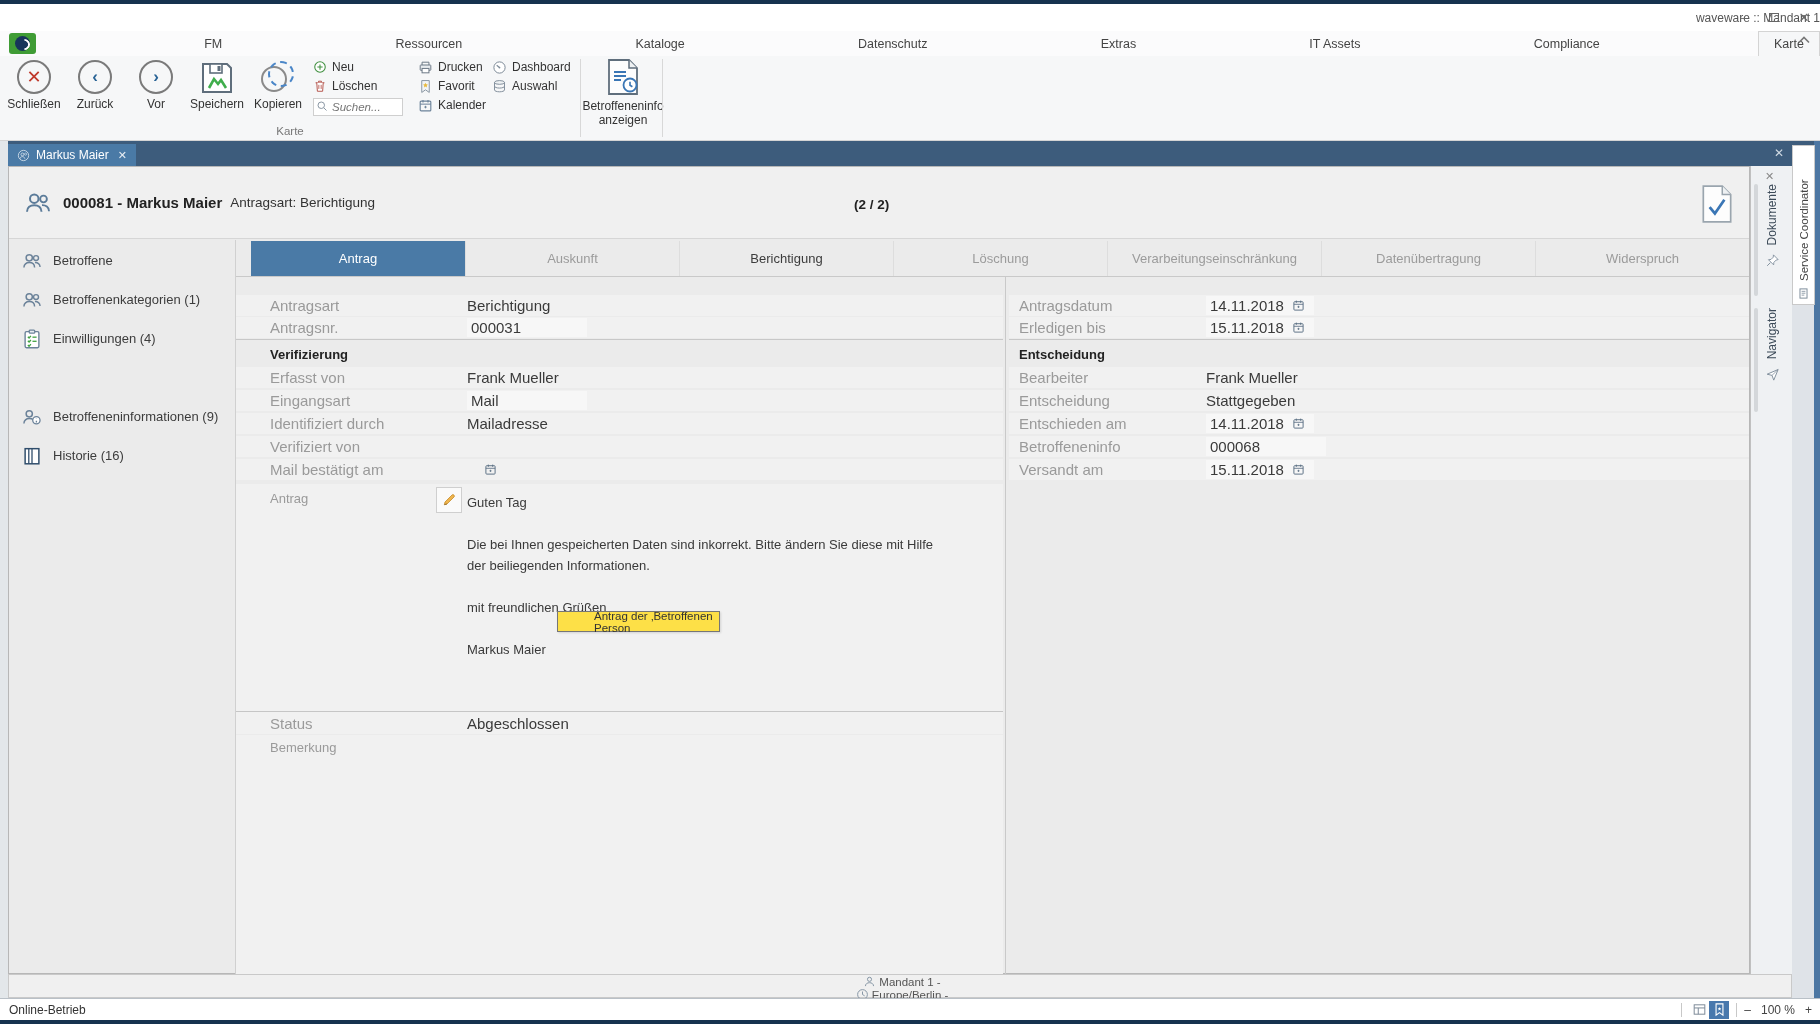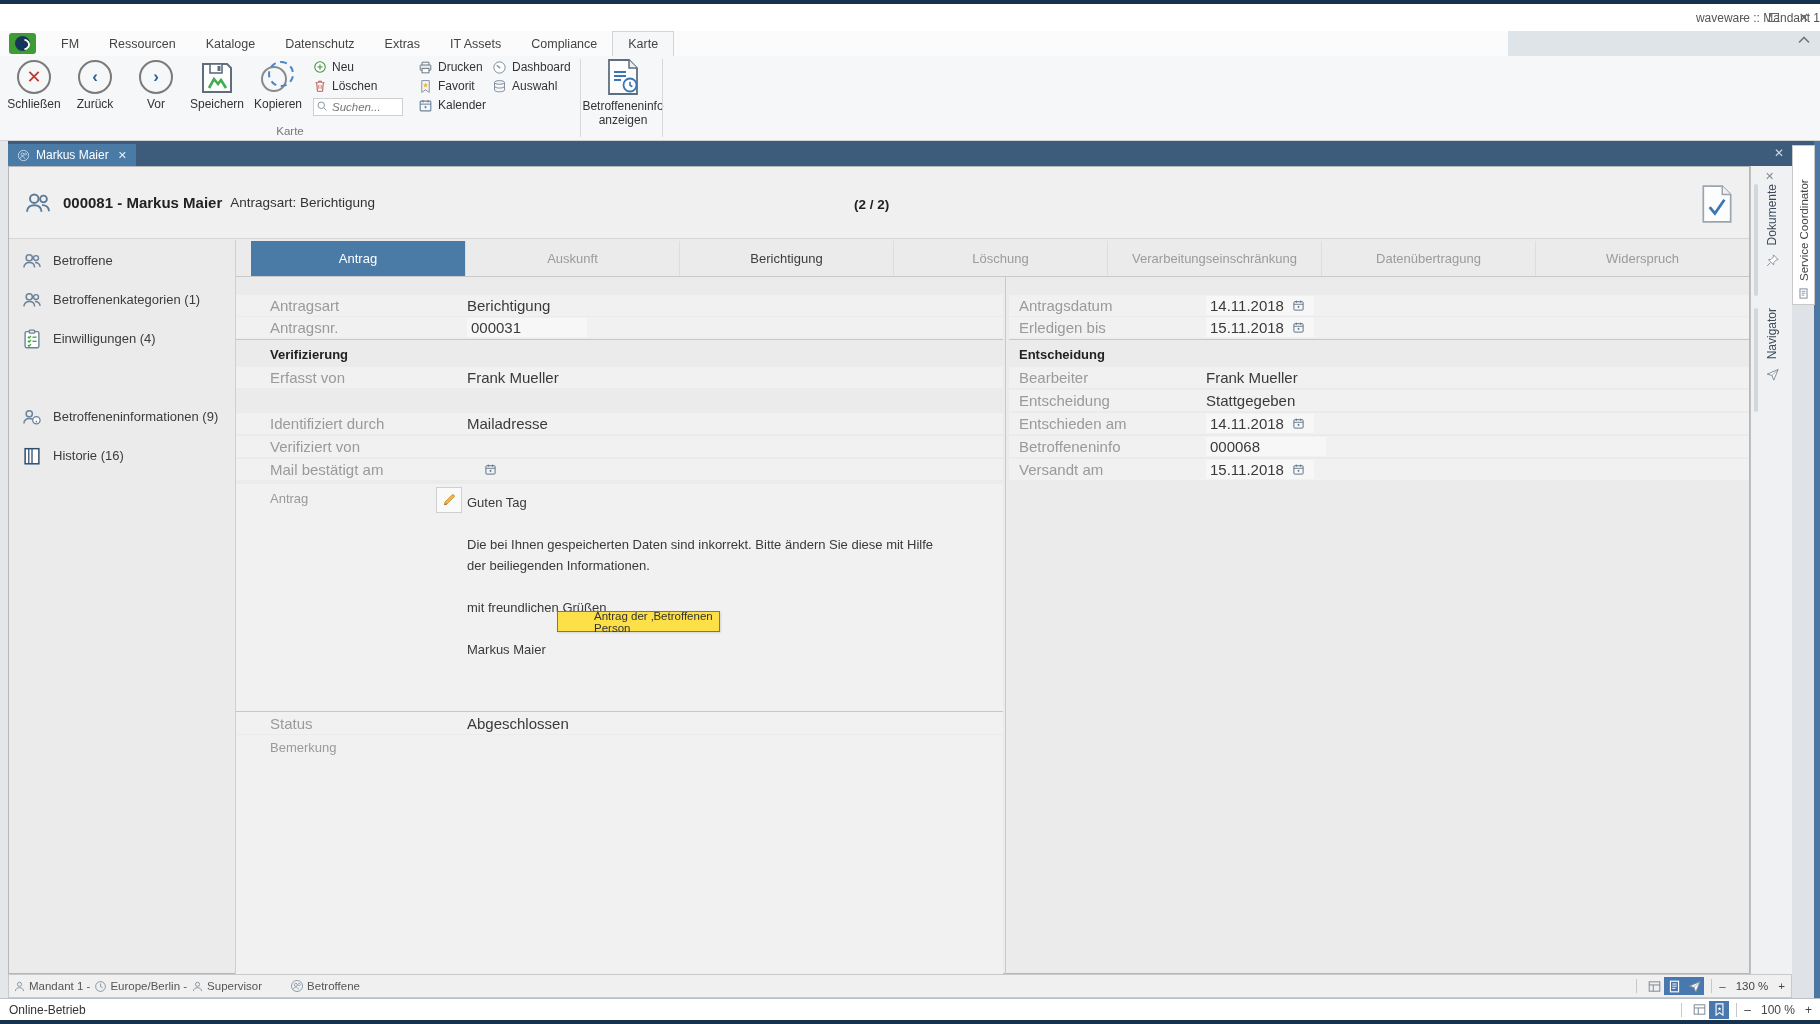--- a/index.html
+++ b/index.html
@@ -13,21 +13,21 @@
   .abs{position:absolute;}
   svg{display:block;}
 
   
   #top-strip{left:0;top:0;width:1820px;height:4px;background:var(--navy);}
   #titlebar{left:0;top:4px;width:1820px;height:27px;background:#ffffff;display:flex;align-items:center;justify-content:flex-end;font-size:12px;color:#555;}
   #win-controls{position:absolute;right:8px;top:0;height:27px;display:flex;align-items:center;gap:14px;color:#666;font-size:13px;}
   #win-controls .wc{width:16px;text-align:center;cursor:default;}
   .max-glyph{display:inline-block;width:10px;height:9px;border:1px solid #666;}
   
-  #menubar{left:0;top:31px;width:1508px;height:25px;background:#fbfbfc;display:flex;align-items:stretch;}
+  #menubar{left:0;top:31px;width:1820px;height:25px;background:#fbfbfc;display:flex;align-items:stretch;justify-content:space-between;}
   #logo{width:27px;height:21px;margin:2px 10px 0 9px;background:#3f9c35;border-radius:3px;display:flex;align-items:center;justify-content:center;}
   #logo .orb{width:15px;height:15px;border-radius:50%;background:#17355a;position:relative;}
   #logo .orb::after{content:"";position:absolute;left:4px;top:3px;width:7px;height:7px;border-radius:50%;border:2px solid #fff;border-left-color:transparent;border-bottom-color:transparent;transform:rotate(45deg);}
   .menu-tab{padding:0 15px;display:flex;align-items:center;font-size:12.5px;color:#444;cursor:default;}
   .menu-tab.active{background:#f6f7f8;border:1px solid #d4d4d4;border-bottom:none;}
   #collapse-btn{position:absolute;right:10px;top:36px;color:#777;}
   
   #ribbon{left:0;top:56px;width:1820px;height:85px;background:#f6f7f8;border-bottom:1px solid #d4d4d4;}
   .big-btn{position:absolute;top:4px;width:58px;display:flex;flex-direction:column;align-items:center;font-size:12px;color:#333;cursor:default;}
   .big-circle{width:34px;height:34px;border-radius:50%;border:2px solid #7a7a7a;display:flex;align-items:center;justify-content:center;margin-bottom:3px;}
@@ -99,21 +99,21 @@
   #form-left .flabel2{left:34px;top:7px;}
   #form-right .flabel2{left:10px;top:6px;}
   .multitext{position:absolute;font-size:13px;color:var(--text);white-space:pre-line;}
   #antrag-text{left:231px;top:8px;line-height:21px;}
   #begr-text{left:197px;top:6px;line-height:18.5px;}
   #pencil-btn{position:absolute;left:200px;top:3px;width:26px;height:26px;background:#fafafa;border:1px solid #cfcfcf;display:flex;align-items:center;justify-content:center;}
   #status-row{border-top:1px solid #c6c6c6;}
   
   #tooltip{left:557px;top:611px;width:163px;height:21px;background:#fde047;border:1px solid #767676;display:flex;align-items:center;justify-content:center;font-size:11.5px;color:#333;z-index:50;box-shadow:1px 1px 2px rgba(0,0,0,.12);padding-left:36px;}
   
-  #inner-bar{left:8px;top:974px;width:1784px;height:24px;background:#f0f0f0;border:1px solid #c9c9c9;display:flex;align-items:center;font-size:11.5px;color:#555;}
+  #inner-bar{left:8px;top:974px;width:1784px;height:24px;background:#f0f0f0;border:1px solid #c9c9c9;display:flex;align-items:center;font-size:11.5px;color:#555;flex-direction:column;}
   #inner-bar .seg{display:flex;align-items:center;gap:3px;margin-left:4px;}
   #inner-bar .ic{color:#8494a4;}
   .bar-sep{width:1px;height:14px;background:#c8c8c8;margin:0 7px;}
   .view-btn{width:20px;height:18px;display:flex;align-items:center;justify-content:center;color:#7e8b99;}
   .view-btn.on{background:var(--accent2);color:#fff;}
   .zoom-ctl{display:flex;align-items:center;gap:10px;color:#444;}
   #inner-right{margin-left:auto;display:flex;align-items:center;margin-right:6px;}
   #app-bar{left:0;top:998px;width:1820px;height:22px;background:#fff;border-top:1px solid #b9c0c7;display:flex;align-items:center;font-size:12px;color:#333;}
   #app-right{margin-left:auto;display:flex;align-items:center;margin-right:8px;}
   #bottom-strip{left:0;top:1020px;width:1820px;height:4px;background:var(--navy);}
@@ -495,20 +495,24 @@
     </div>
     <div class="frow" style="top:40px">
       <span class="flabel">Antragsnr.</span>
       <span class="fvalue dfield" style="min-width:120px">000031</span>
     </div>
     <div class="fsection" style="top:62px">Verifizierung</div>
     <div class="frow" style="top:90px">
       <span class="flabel">Erfasst von</span>
       <span class="fvalue">Frank Mueller</span>
     </div>
+    <div class="frow" style="top:113px">
+      <span class="flabel">Eingangsart</span>
+      <span class="fvalue dfield" style="min-width:120px">Mail</span>
+    </div>
     <div class="frow" style="top:136px">
       <span class="flabel">Identifiziert durch</span>
       <span class="fvalue">Mailadresse</span>
     </div>
     <div class="frow" style="top:159px">
       <span class="flabel">Verifiziert von</span>
       <span class="fvalue"></span>
     </div>
     <div class="frow" style="top:182px">
       <span class="flabel">Mail bestätigt am</span>

